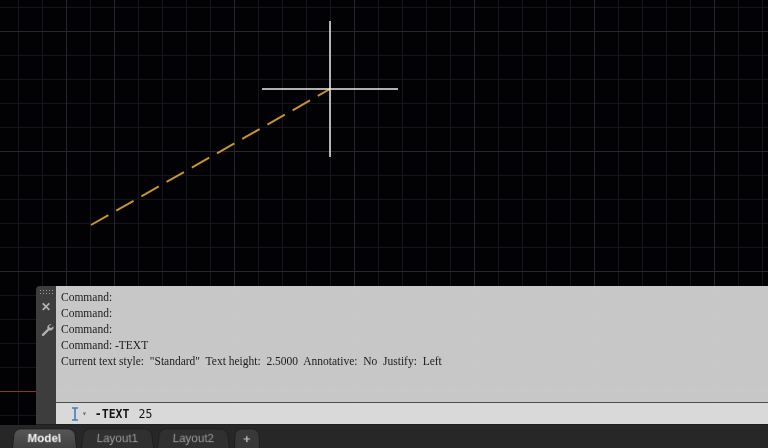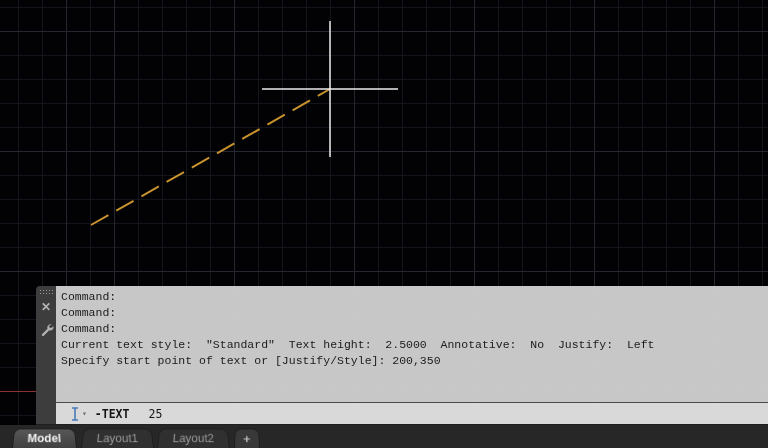--- a/index.html
+++ b/index.html
@@ -23,31 +23,31 @@
   #cmd-strip{width:20px;background:#3d3d3d;border-radius:4px 0 0 0;
     display:flex;flex-direction:column;align-items:center;flex:0 0 20px;}
   #grip{width:14px;height:6px;margin-top:3px;
     background-image:radial-gradient(circle,#9d9d9d 0.9px,transparent 1px);
     background-size:3px 3px;}
   #close-x{color:#b4b4b4;font-size:12px;font-weight:bold;margin-top:6px;cursor:default;
     line-height:12px;}
   #wrench{margin-top:9px;}
   #cmd-main{flex:1;display:flex;flex-direction:column;min-width:0;}
   #cmd-history{flex:1;background:rgba(210,210,210,0.95);padding:3px 16px 0 5px;
-    font-family:Liberation Mono, monospace;font-size:11.5px;line-height:16px;
+    font-family:Liberation Serif, serif;font-size:11.5px;line-height:16px;
     color:#1b1b1b;overflow:hidden;}
   .hist-line{white-space:pre;}
   #cmd-active{height:21px;background:rgba(224,224,224,0.97);border-top:1px solid #4c4c4c;
     display:flex;align-items:center;padding-left:14px;
     font-family:"DejaVu Sans Mono",monospace;font-size:11.5px;color:#141414;}
   #ibeam{margin-right:2px;display:block;}
   #dropdown-arrow{color:#6b6b6b;font-size:8px;margin-right:8px;line-height:8px;}
   #active-cmd{font-weight:bold;white-space:pre;}
   #active-prompt{white-space:pre;}
-  #active-input{margin-left:19px;white-space:pre;}
+  #active-input{margin-left:9px;white-space:pre;}
 
   
   #tab-bar{position:absolute;left:0;bottom:0;width:768px;height:23px;background:#272727;
     z-index:4;display:flex;align-items:flex-end;padding-left:12px;box-sizing:border-box;}
   .tab{height:21px;display:flex;align-items:center;justify-content:center;
     font-size:12px;color:#9a9a9a;background:#303030;margin-right:4px;
     border-radius:7px 7px 0 0;transform:perspective(42px) rotateX(8deg);
     transform-origin:50% 100%;padding:0 14px;cursor:default;
     border:1px solid #1d1d1d;border-bottom:none;box-sizing:border-box;}
   .tab.active{background:linear-gradient(#575757,#414141);color:#f2f2f2;font-weight:bold;}
@@ -75,22 +75,22 @@
       <svg id="wrench" width="15" height="15" viewBox="0 0 16 16">
         <path d="M13.6 2.8 a3.4 3.4 0 0 0 -4.5 4.3 L3.4 12.8 a1.25 1.25 0 0 0 1.77 1.77
                  L10.9 8.9 a3.4 3.4 0 0 0 4.3 -4.5 L13.1 6.5 l-2.0 -0.55 -0.55 -2.0 z" fill="#b2b2b2"></path>
       </svg>
     </div>
     <div id="cmd-main">
       <div id="cmd-history">
         <div class="hist-line">Command:</div>
         <div class="hist-line">Command:</div>
         <div class="hist-line">Command:</div>
+        <div class="hist-line">Command: -TEXT</div>
         <div class="hist-line">Current text style:  "Standard"  Text height:  2.5000  Annotative:  No  Justify:  Left</div>
-        <div class="hist-line">Specify start point of text or [Justify/Style]: 200,350</div>
       </div>
       <div id="cmd-active">
         <svg id="ibeam" width="10" height="14" viewBox="0 0 10 14">
           <path d="M2 1 h6 M5 1 v12 M2 13 h6" stroke="#4a7ab8" stroke-width="1.6" fill="none"></path>
         </svg>
         <span id="dropdown-arrow">▾</span>
         <span id="active-cmd">-TEXT</span>
         <span id="active-input">25</span>
       </div>
     </div>

